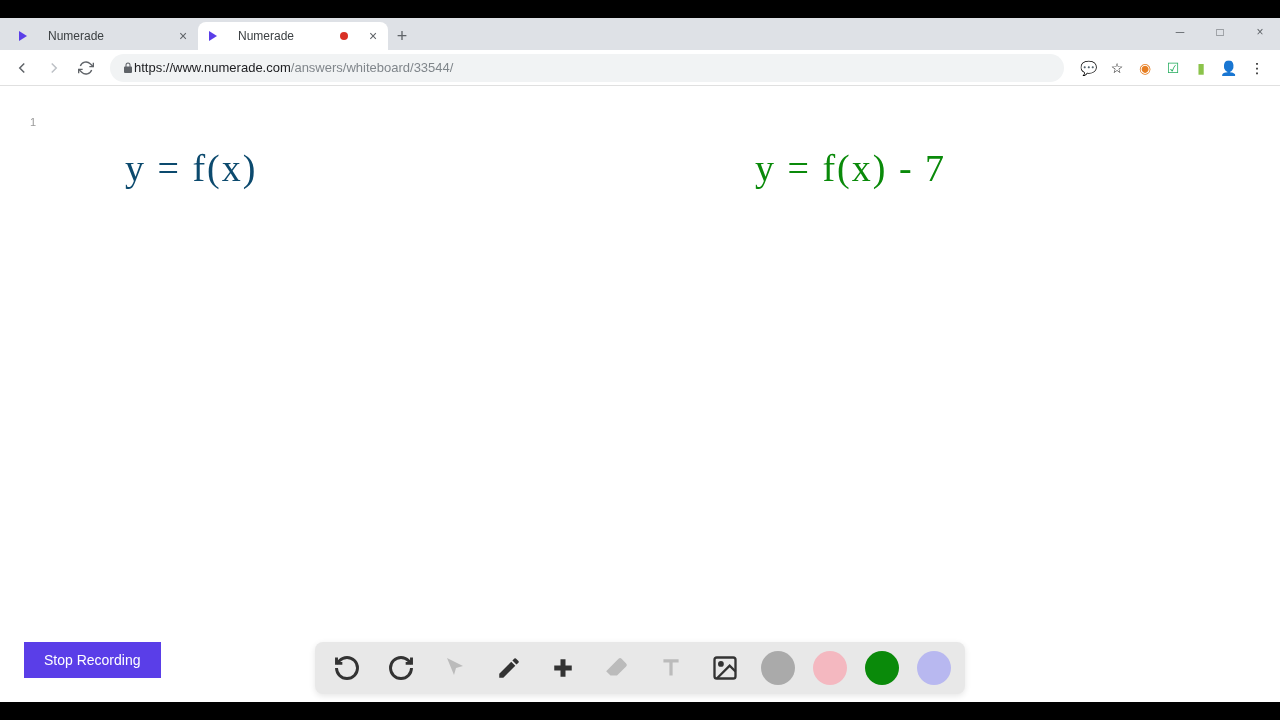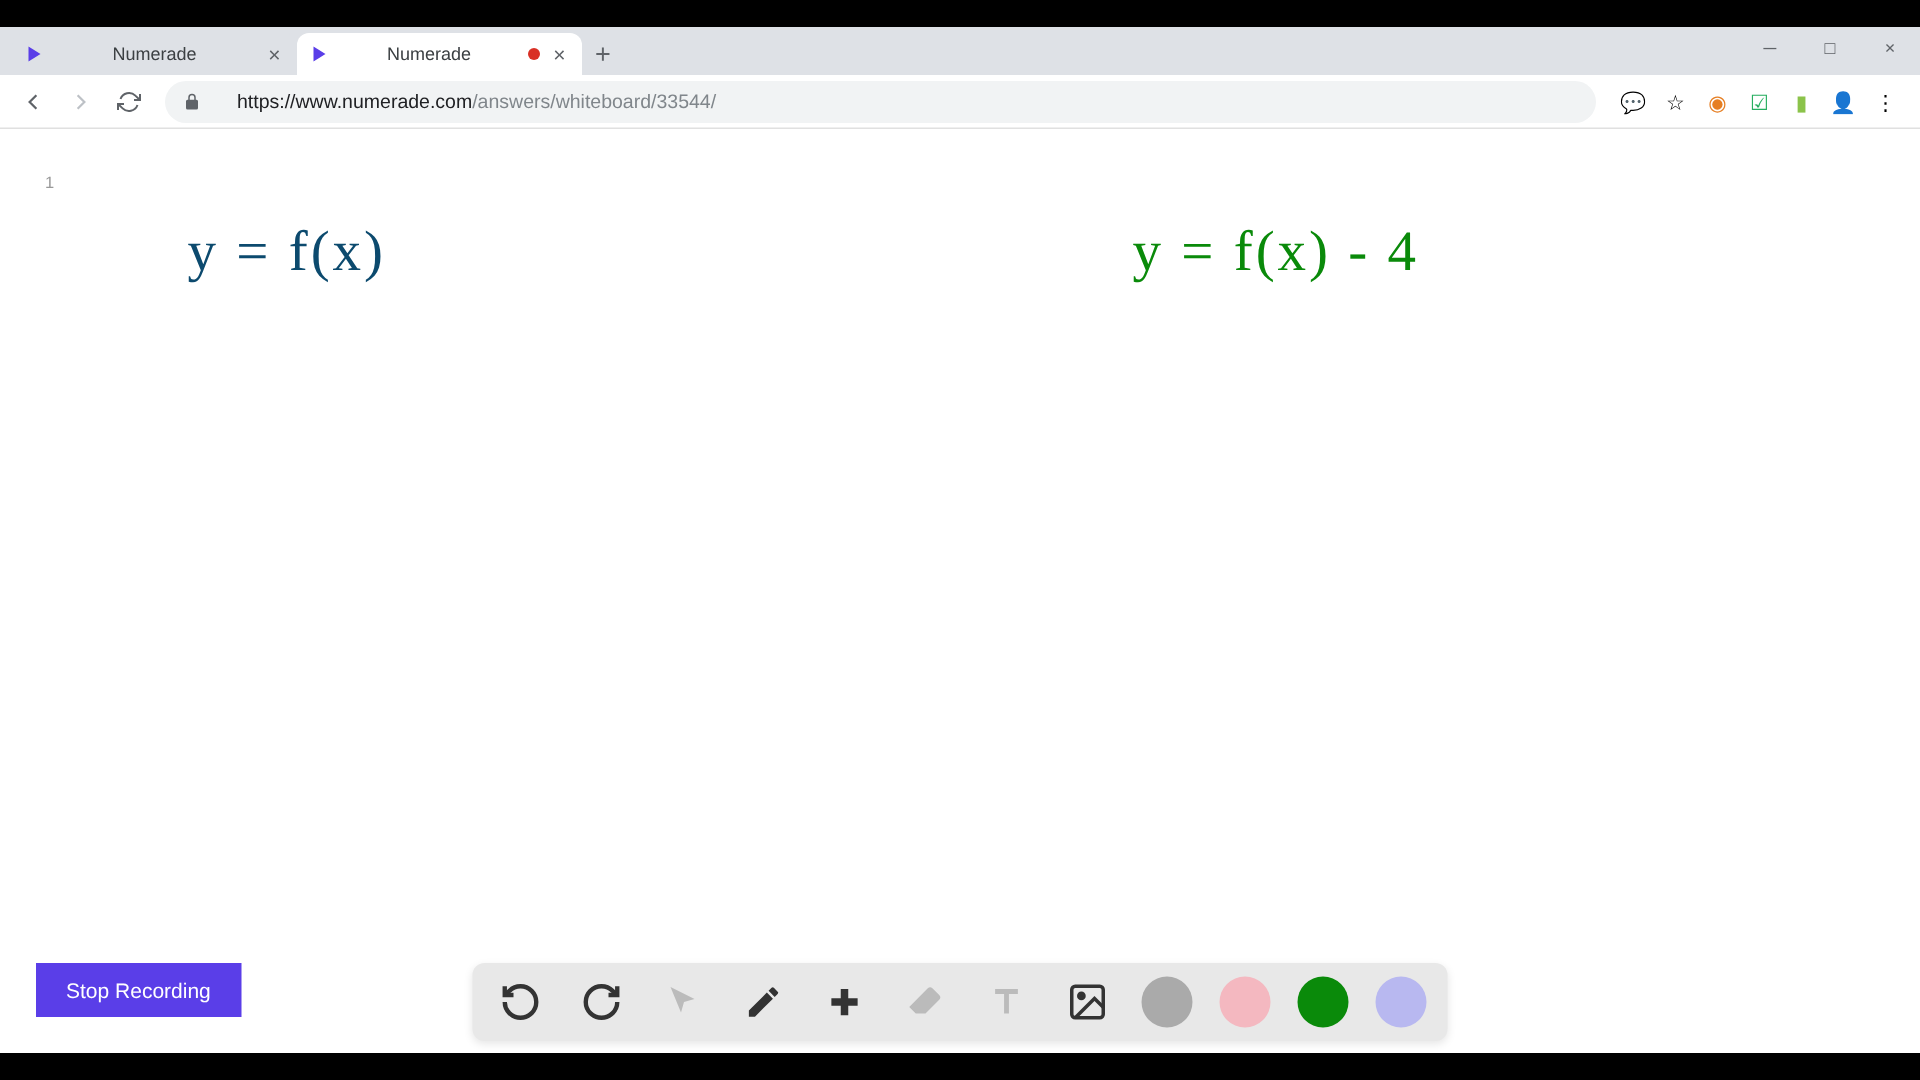--- a/index.html
+++ b/index.html
@@ -31,23 +31,22 @@
     .tab {
       height: 28px;
       width: 190px;
       background: #dee1e6;
       border-radius: 8px 8px 0 0;
       display: flex;
       align-items: center;
       padding: 0 8px;
       font-size: 12px;
       color: #3c4043;
-      gap: 6px;
+      gap: 18px;
       position: relative;
-      text-align: center;
     }
     .tab.active {
       background: #fff;
     }
     .tab-favicon {
       width: 14px;
       height: 14px;
       display: flex;
       align-items: center;
       justify-content: center;
@@ -125,21 +124,21 @@
     .url-bar {
       flex: 1;
       height: 28px;
       background: #f1f3f4;
       border-radius: 14px;
       display: flex;
       align-items: center;
       padding: 0 12px;
       font-size: 13px;
       color: #202124;
-      gap: 24px;
+      gap: 0;
       margin: 0 6px;
     }
     .url-text {
       flex: 1;
     }
     .url-path {
       color: #80868b;
     }
     .ext-icons {
       display: flex;
@@ -299,21 +298,21 @@
       <span class="ext-icon" style="color:#8bc34a">▮</span>
       <span class="ext-icon">👤</span>
       <span class="ext-icon">⋮</span>
     </div>
   </div>
 
   <div class="content">
     <div class="whiteboard-canvas">
       <div class="page-indicator">1</div>
       <div class="handwriting hw-black">y = f(x)</div>
-      <div class="handwriting hw-green">y = f(x) - 4</div>
+      <div class="handwriting hw-green">y = f(x) - 7</div>
     </div>
 
     <button class="stop-recording-btn">Stop Recording</button>
 
     <div class="toolbar">
       <div class="tool-btn">
         <svg width="28" height="28" viewBox="0 0 24 24" fill="none" stroke="currentColor" stroke-width="2.5">
             <path d="M3 12a9 9 0 109-9 9 9 0 00-6.36 2.64L3 8"></path>
             <polyline points="3 3 3 8 8 8"></polyline>
           </svg>

